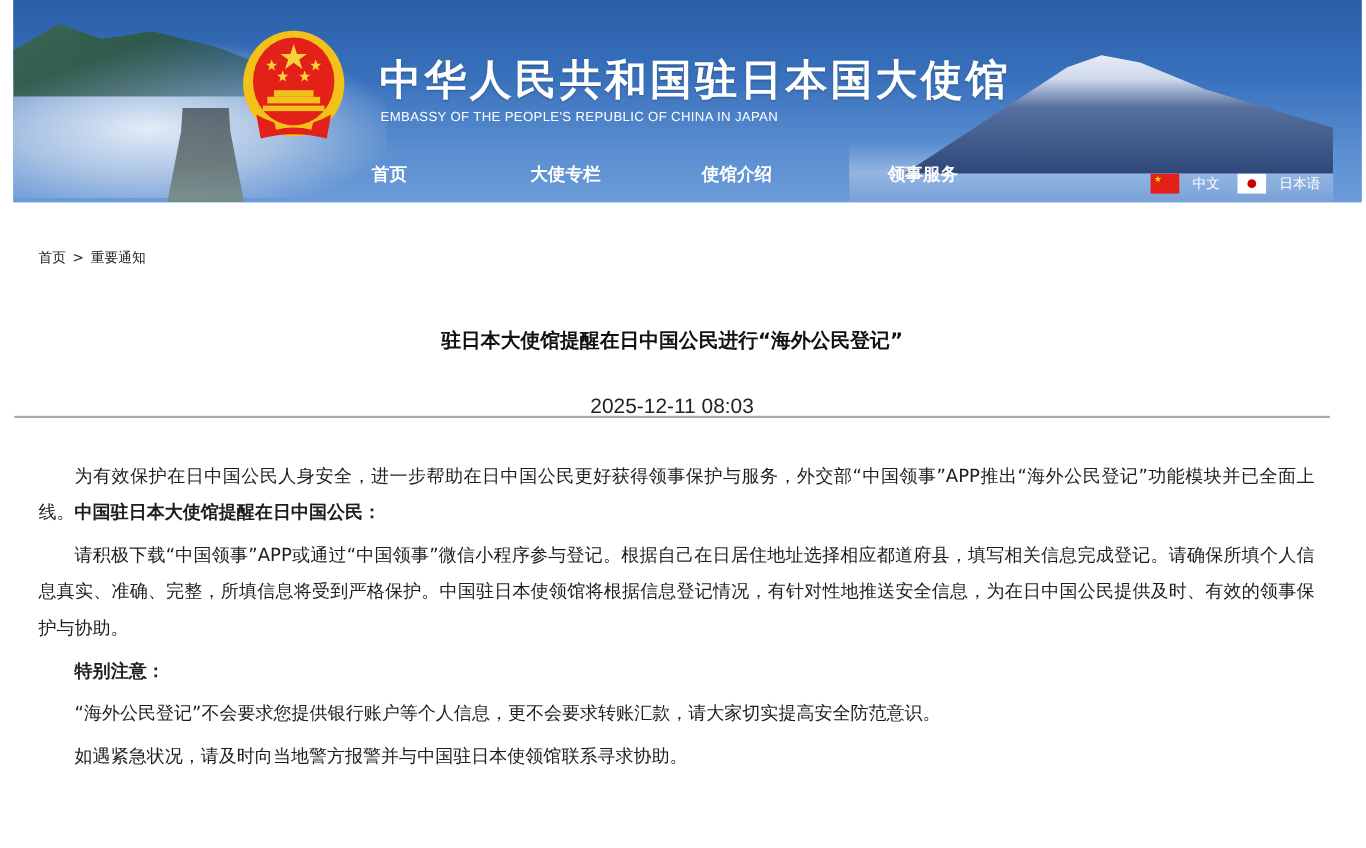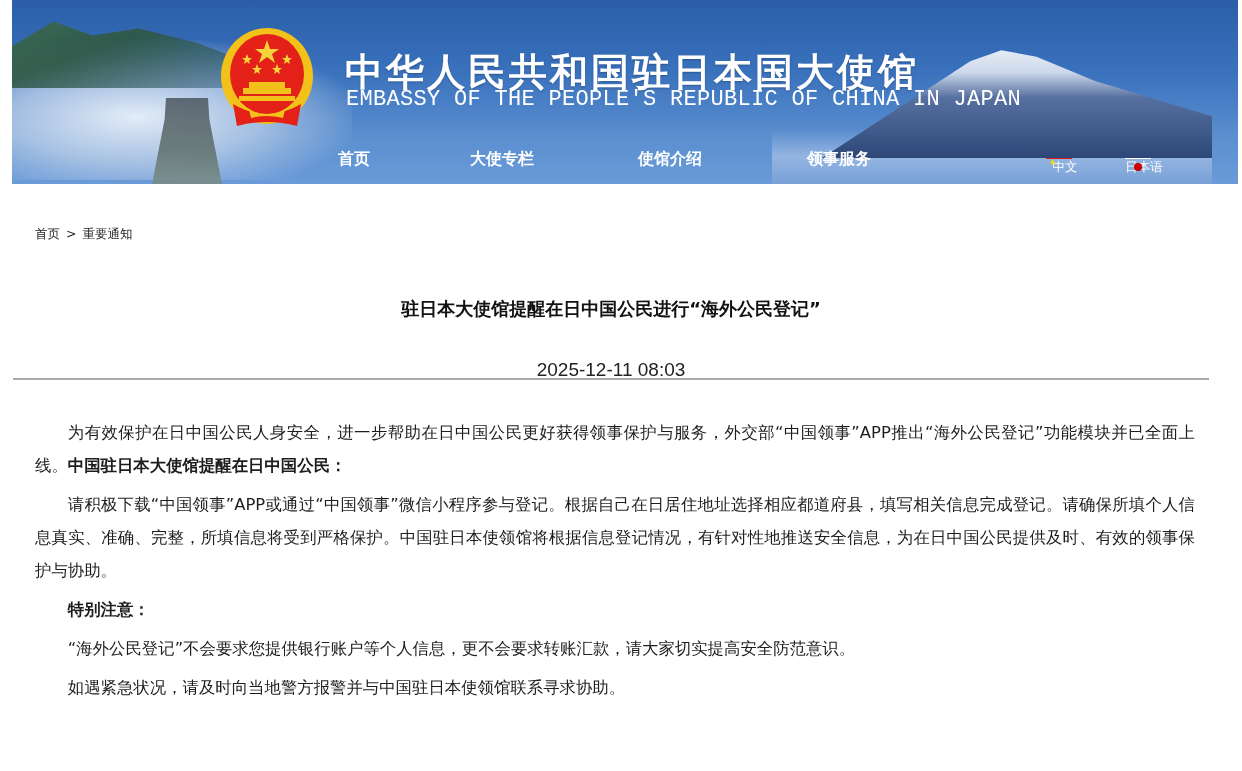--- a/index.html
+++ b/index.html
@@ -42,35 +42,35 @@
   .emblem {
     position: absolute; left: 207px; top: 26px; width: 96px; height: 104px;
   }
   .title-cn {
     position: absolute; left: 333px; top: 47px;
     font-family: "DejaVu Sans", sans-serif; font-weight: bold; font-size: 38px; letter-spacing: 3px;
     color: #ffffff; text-shadow: 0 1px 2px rgba(0,0,0,0.25);
     white-space: nowrap;
   }
   .title-en {
-    position: absolute; left: 334px; top: 87px;
-    font-family: Liberation Mono, monospace; font-size: 22px; letter-spacing: 0.3px;
+    position: absolute; left: 334px; top: 99px;
+    font-family: Liberation Sans, sans-serif; font-size: 12px; letter-spacing: 0.3px;
     color: #ffffff; white-space: nowrap;
   }
   .nav {
     position: absolute; top: 149px; left: 0; height: 24px; width: 100%;
   }
   .nav-item {
     position: absolute; top: 0;
     font-family: "DejaVu Sans", sans-serif; font-weight: bold; font-size: 16px;
     color: #ffffff; cursor: pointer; white-space: nowrap;
   }
   .lang {
     position: absolute; top: 158px; height: 18px; display: flex; align-items: center;
-    font-family: Liberation Sans, sans-serif; font-size: 12.5px; color: #ffffff; cursor: pointer; flex-direction: column;
+    font-family: Liberation Sans, sans-serif; font-size: 12.5px; color: #ffffff; cursor: pointer;
   }
   .flag { display: inline-block; width: 26px; height: 18px; position: relative; margin-right: 12px; }
   .flag-cn { background: #e32119; }
   .flag-cn::before { content: "★"; position: absolute; left: 3px; top: 0px; font-size: 8px; color: #ffde00; line-height: 9px; }
   .flag-jp { background: #ffffff; }
   .flag-jp::before { content: ""; position: absolute; left: 9px; top: 5px; width: 8px; height: 8px; border-radius: 50%; background: #cc0000; }
 
   
   .breadcrumb {
     position: absolute; left: 35px; top: 226px; font-size: 12.5px; color: #222;
@@ -122,21 +122,21 @@
     <rect x="20" y="70" width="56" height="5" fill="#f2c21a"></rect>
     <path d="M14 78 Q48 98 82 78 L78 100 Q48 92 18 100 Z" fill="#e32119"></path>
     <path d="M30 84 Q48 92 66 84 L64 92 Q48 88 32 92 Z" fill="#f2c21a"></path>
   </svg>
 
   <div class="title-cn">中华人民共和国驻日本国大使馆</div>
   <div class="title-en">EMBASSY OF THE PEOPLE'S REPUBLIC OF CHINA IN JAPAN</div>
 
   <div class="nav">
     <span class="nav-item" style="left:326px;">首页</span>
-    <span class="nav-item" style="left:458px;">大使专栏</span>
+    <span class="nav-item" style="left:470px;">大使专栏</span>
     <span class="nav-item" style="left:626px;">使馆介绍</span>
     <span class="nav-item" style="left:795px;">领事服务</span>
   </div>
 
   <div class="lang" style="left:1034px;">
     <span class="flag flag-cn"></span>
     <span>中文</span>
   </div>
   <div class="lang" style="left:1113px;text-align:center;">
     <span class="flag flag-jp"></span>

